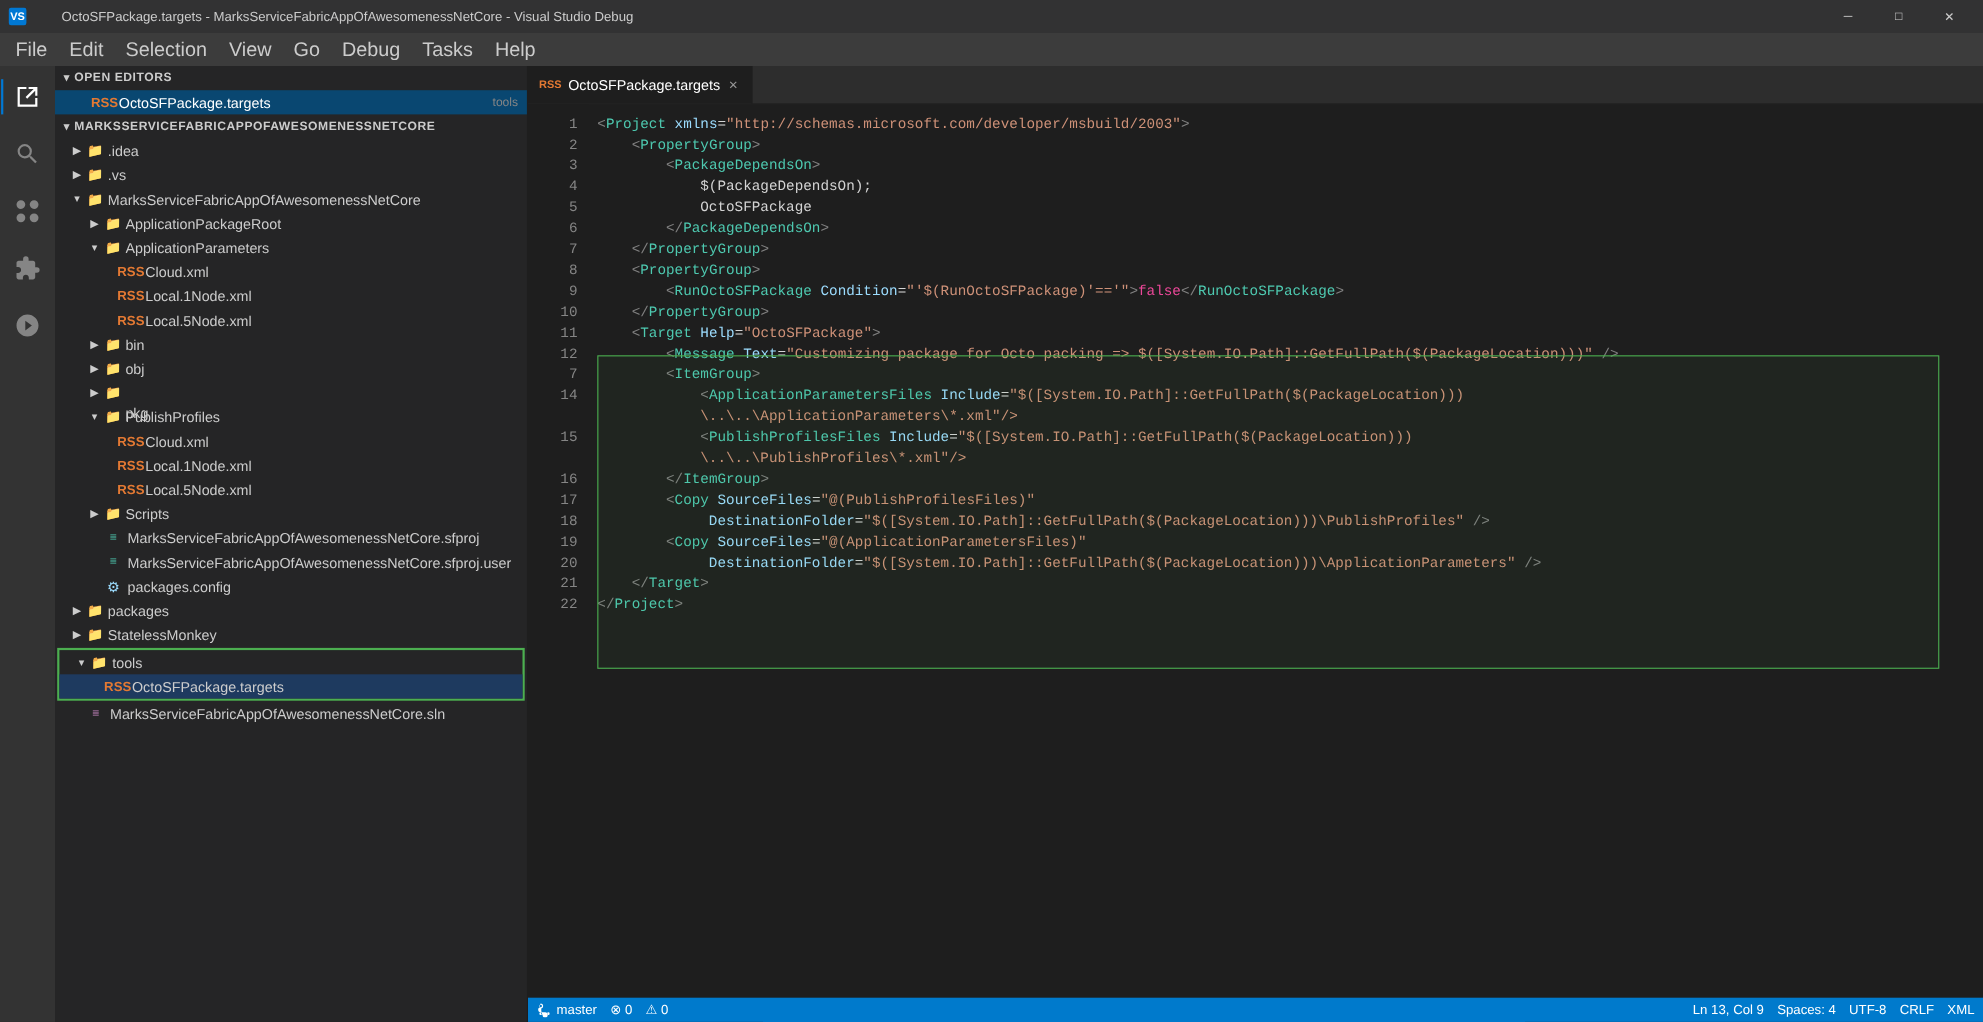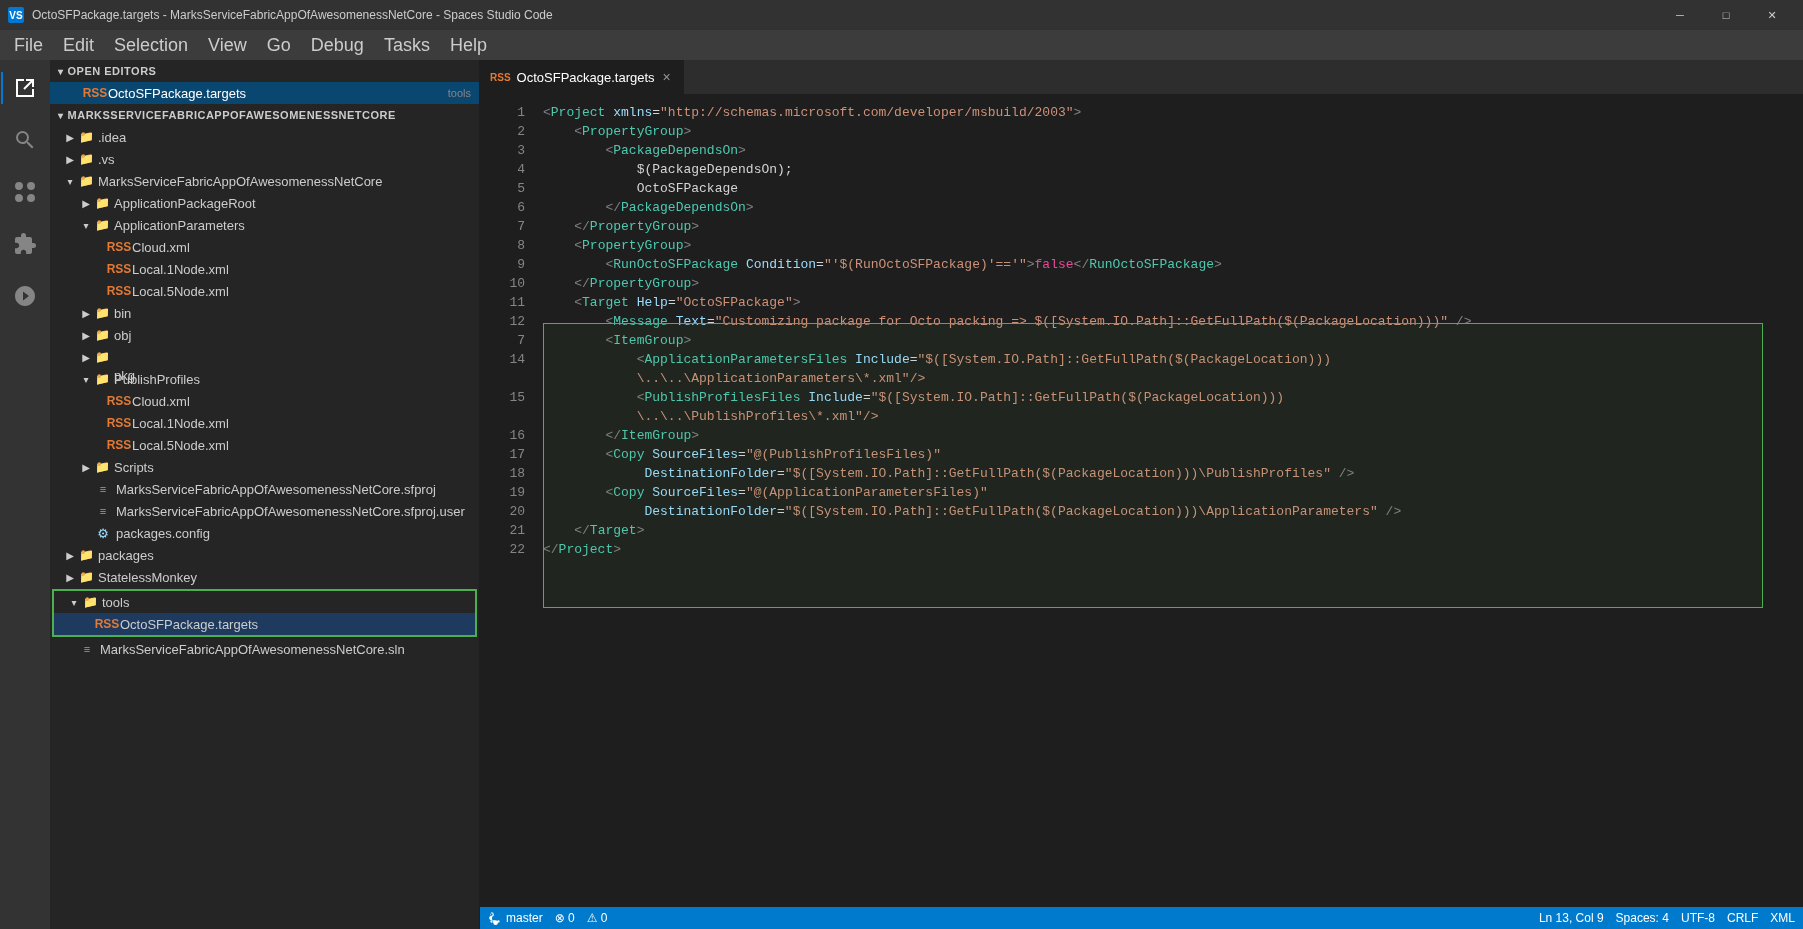--- a/index.html
+++ b/index.html
@@ -7,20 +7,21 @@
     
     
     #titlebar {
       background: #323233;
       height: 30px;
       display: flex;
       align-items: center;
       padding: 0 8px;
       font-size: 12px;
       color: #cccccc;
+      gap: 24px;
     }
     #titlebar .app-icon {
       width: 16px; height: 16px; margin-right: 8px;
       background: #0078d4;
       border-radius: 2px;
       display: flex; align-items: center; justify-content: center;
       font-size: 10px; color: white; font-weight: bold;
     }
     #titlebar .title-text { flex: 1; }
     #titlebar .window-controls { display: flex; gap: 0; }
@@ -243,21 +244,21 @@
       font-size: 12px;
       color: #ffffff;
       gap: 12px;
     }
   </style>
 </head>
 <body>
 
 <div id="titlebar">
   <div class="app-icon">VS</div>
-  <span class="title-text">OctoSFPackage.targets - MarksServiceFabricAppOfAwesomenessNetCore - Spaces Studio Code</span>
+  <span class="title-text">OctoSFPackage.targets - MarksServiceFabricAppOfAwesomenessNetCore - Visual Studio Debug</span>
   <div class="window-controls">
     <div class="win-btn">─</div>
     <div class="win-btn">□</div>
     <div class="win-btn close">✕</div>
   </div>
 </div>
 
 <div id="menubar">
 <div class="menu-item">File</div>
     <div class="menu-item">Edit</div>

